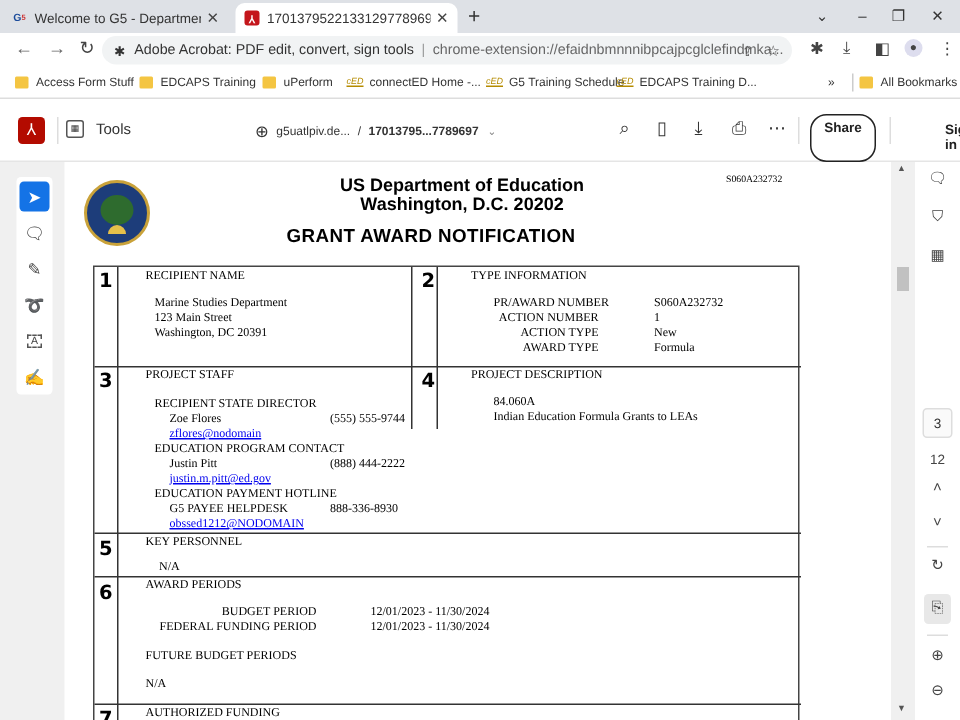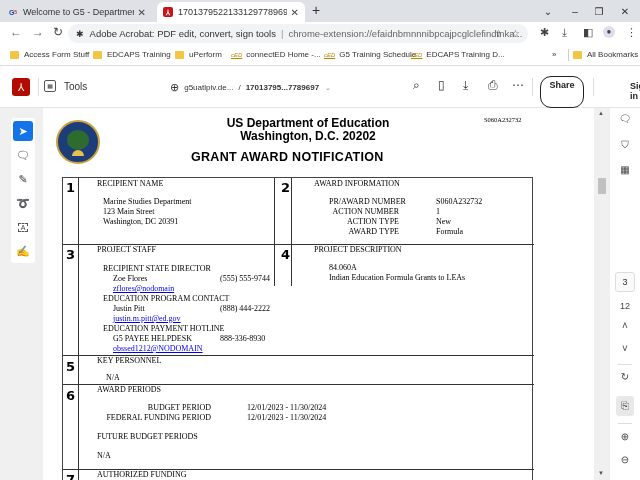--- a/index.html
+++ b/index.html
@@ -192,21 +192,21 @@
       <div class="hl" style="left:0;top:206px;width:471px"></div>
       <div class="hl" style="left:0;top:291px;width:471px"></div>
 
       <div class="num" style="left:3px;top:2px">1</div>
       <div class="lbl" style="left:18px;top:1px">RECIPIENT NAME</div>
       <div class="lbl" style="left:24px;top:19px">Marine Studies Department</div>
       <div class="lbl" style="left:24px;top:29px">123 Main Street</div>
       <div class="lbl" style="left:24px;top:39px">Washington, DC 20391</div>
 
       <div class="num" style="left:218px;top:2px">2</div>
-      <div class="lbl" style="left:235px;top:1px">AWARD INFORMATION</div>
+      <div class="lbl" style="left:235px;top:1px">TYPE INFORMATION</div>
       <div class="lbl r" style="left:250px;width:86px;top:19px">PR/AWARD NUMBER</div>
       <div class="lbl" style="left:357px;top:19px">S060A232732</div>
       <div class="lbl r" style="left:250px;width:86px;top:29px">ACTION NUMBER</div>
       <div class="lbl" style="left:357px;top:29px">1</div>
       <div class="lbl r" style="left:250px;width:86px;top:39px">ACTION TYPE</div>
       <div class="lbl" style="left:357px;top:39px">New</div>
       <div class="lbl r" style="left:250px;width:86px;top:49px">AWARD TYPE</div>
       <div class="lbl" style="left:357px;top:49px">Formula</div>
 
       <div class="num" style="left:3px;top:69px">3</div>

